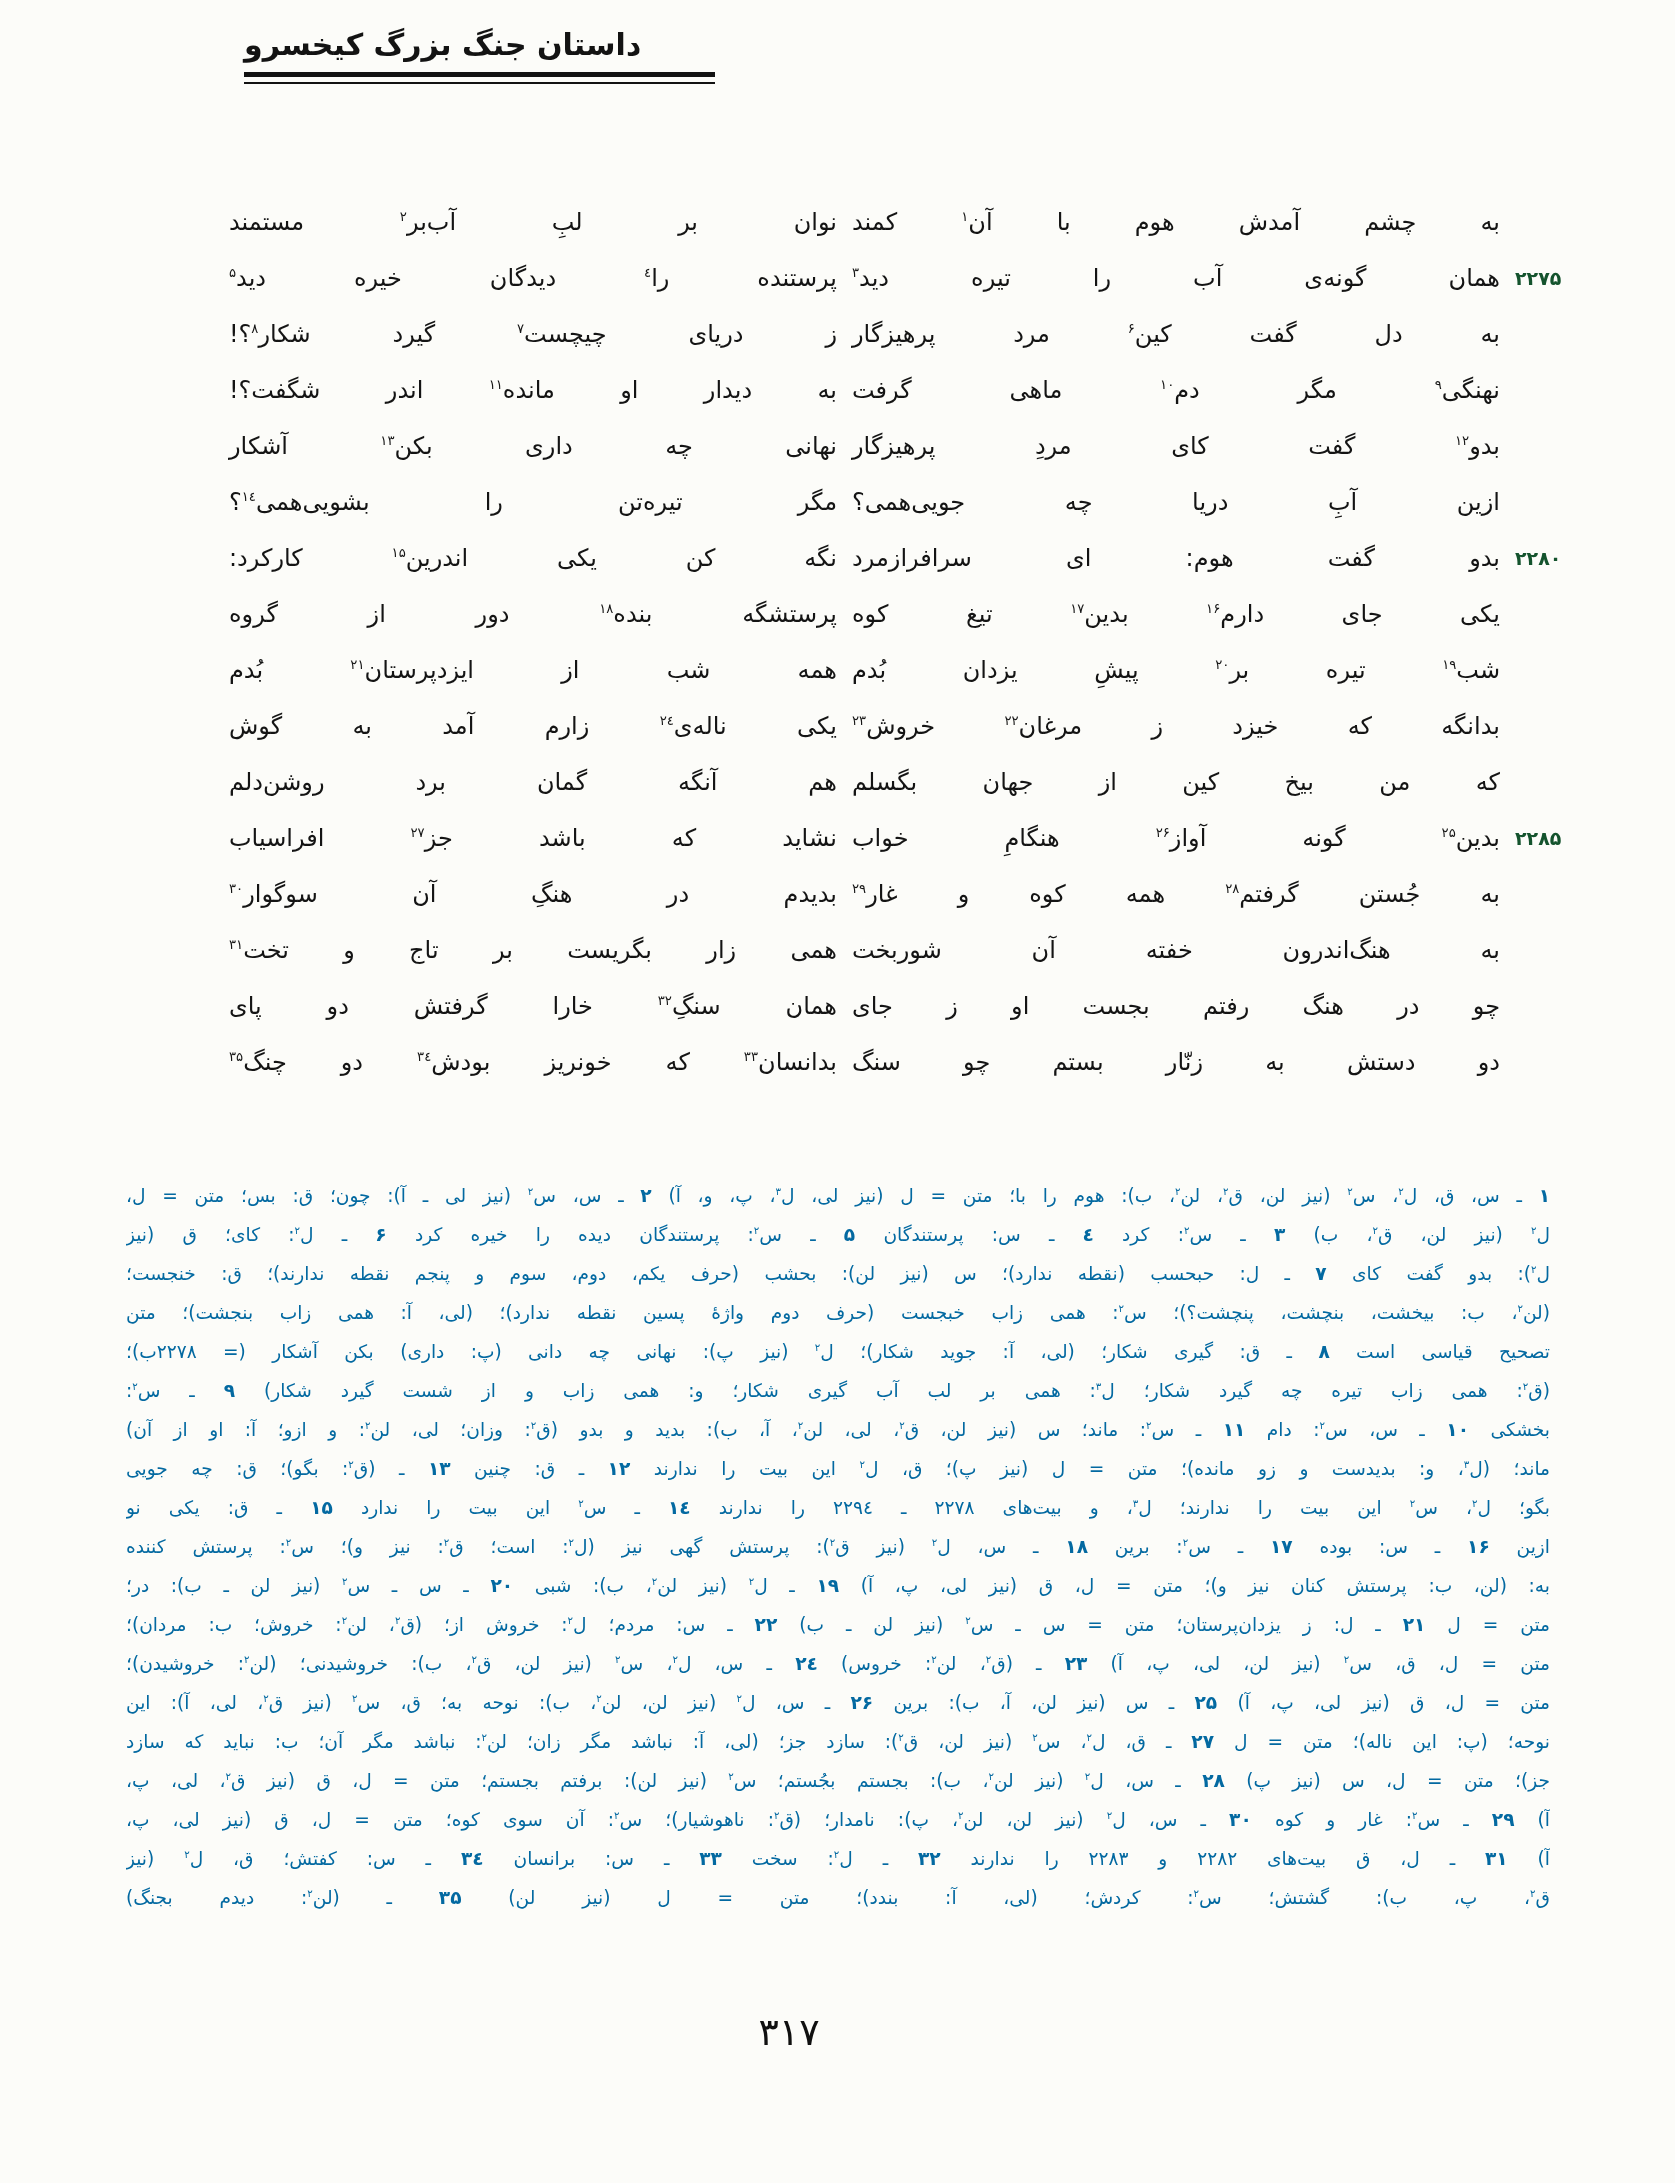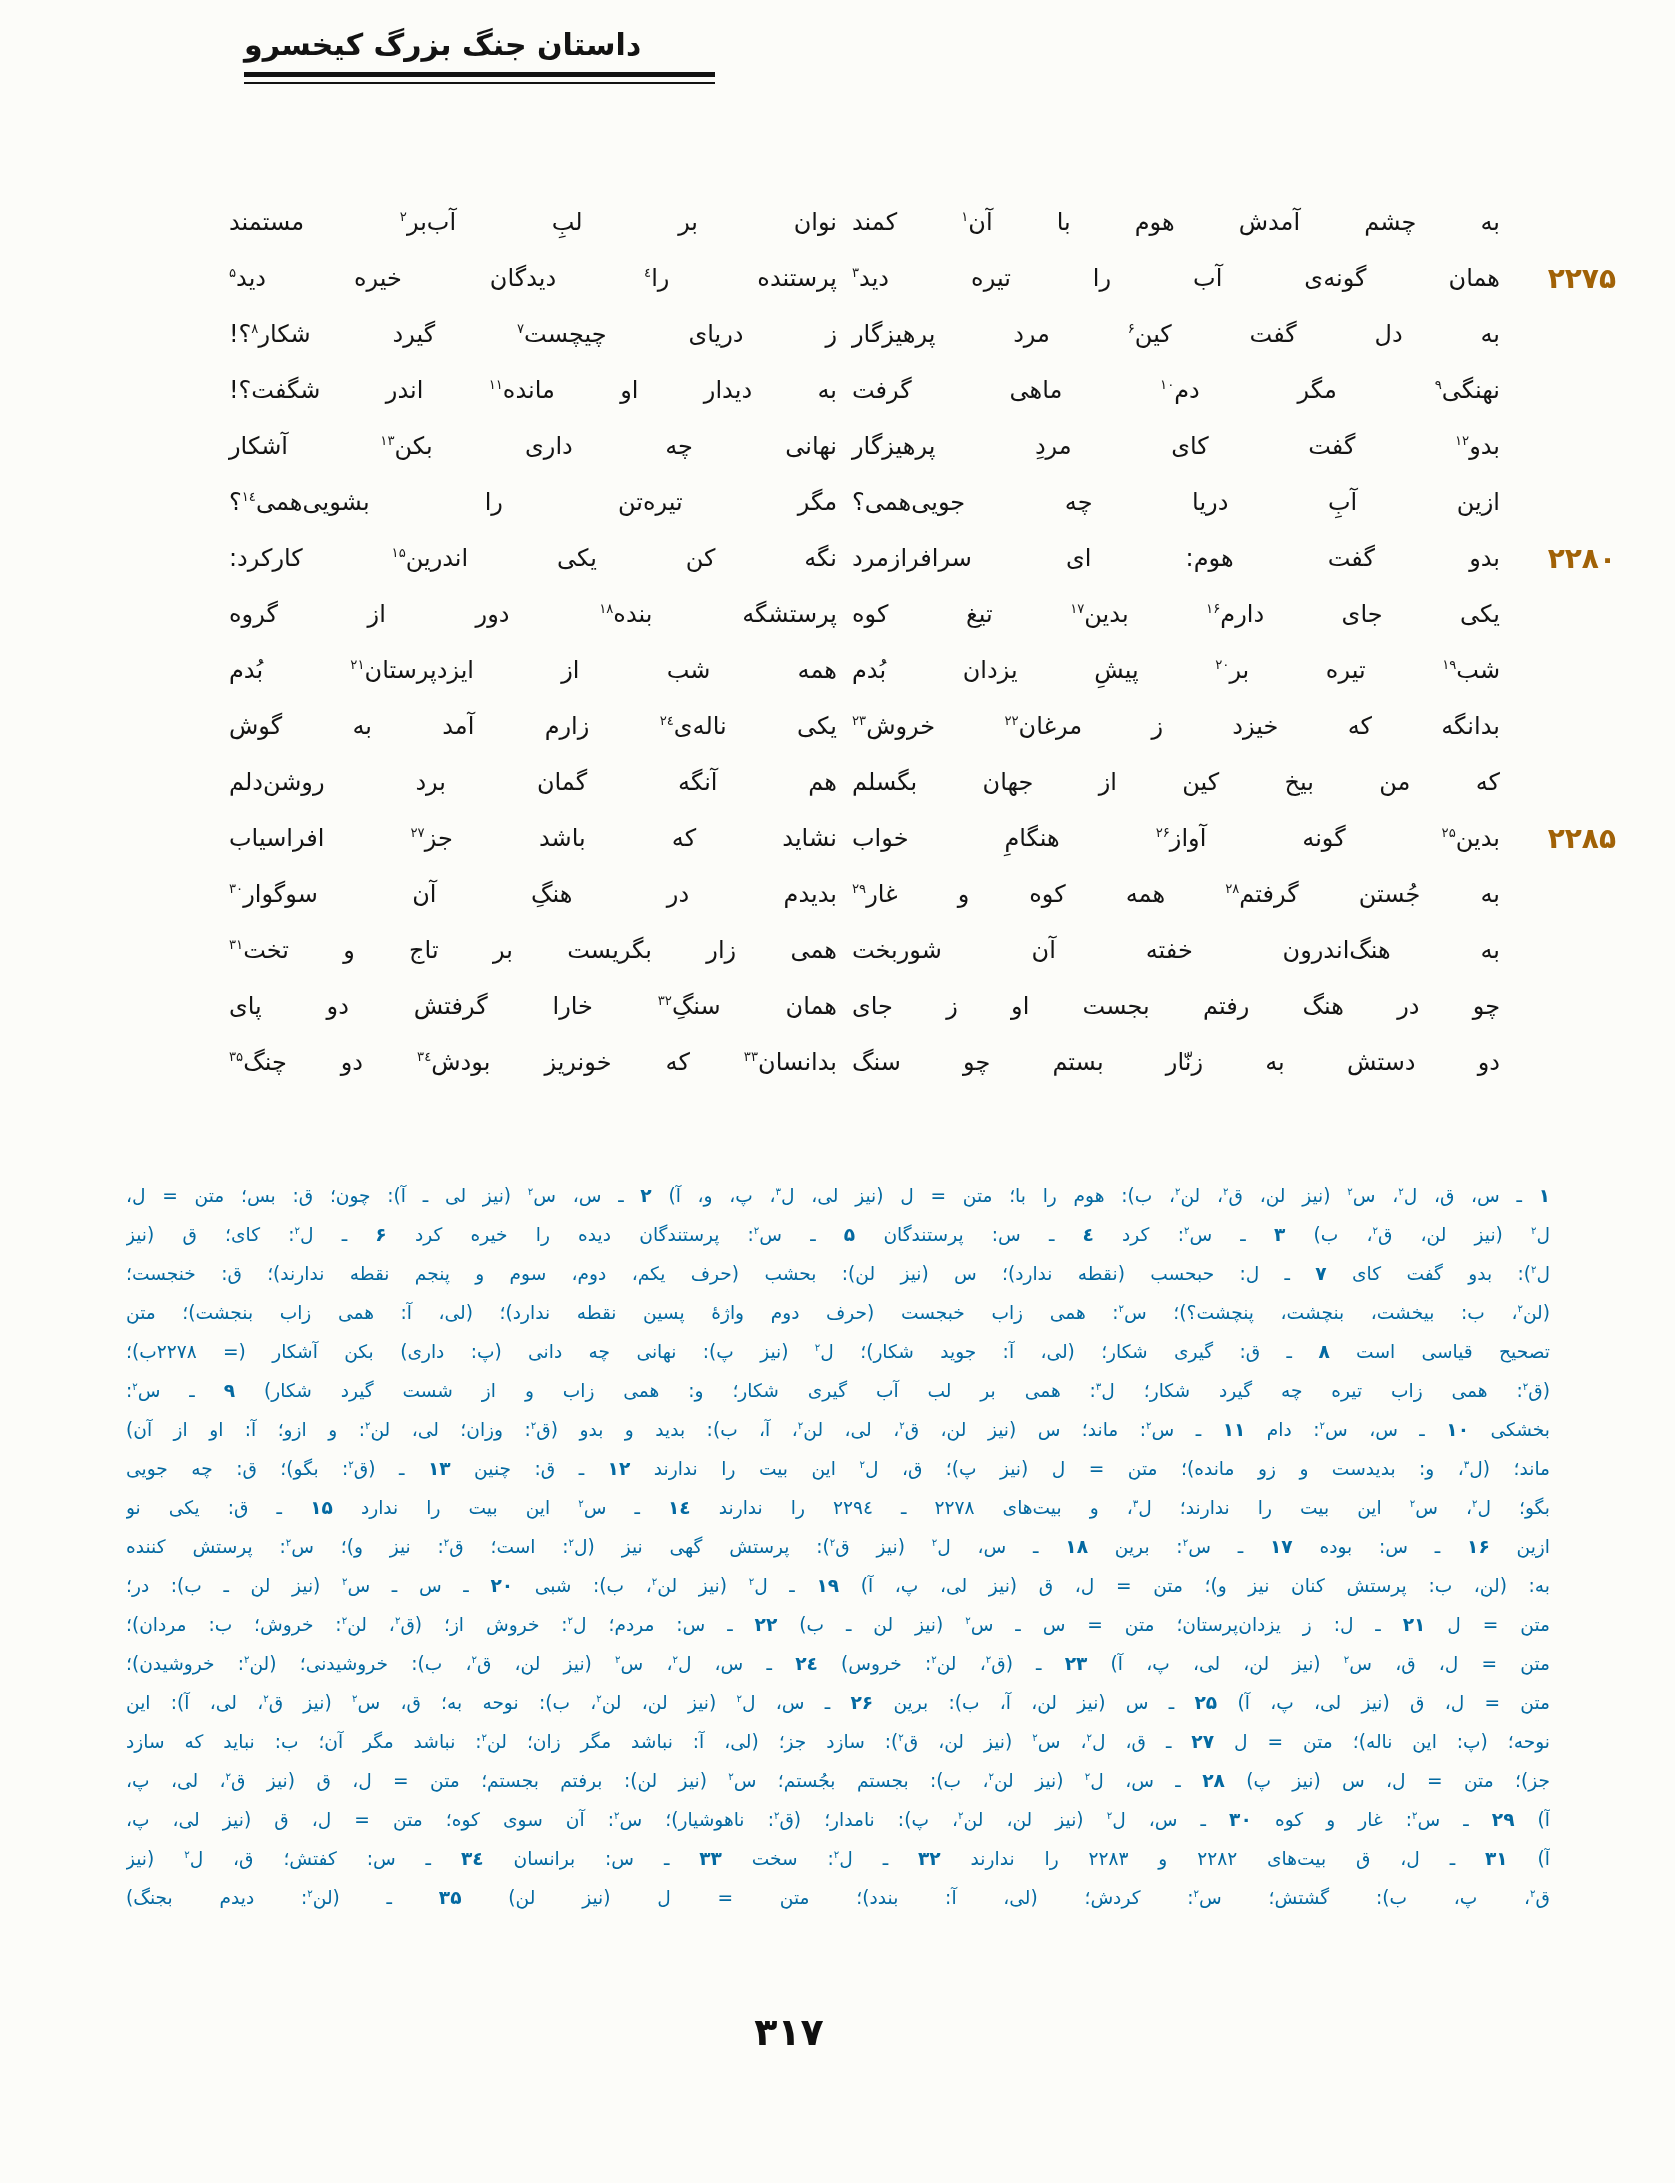--- a/index.html
+++ b/index.html
@@ -22,21 +22,21 @@
   .rule-thin{position:absolute;left:244px;top:82px;width:471px;height:2px;background:#121212;}
 
   
   .poem{position:absolute;left:228px;top:194px;width:1388px;}
   .vrow{
     display:grid;direction:rtl;
     grid-template-columns:101px 648px 608px;column-gap:15px;
     height:56px;align-items:center;
   }
   .vnum{
-    font-size:28px;font-weight:700;text-align:right;color:#a16207;
+    font-size:19px;font-weight:700;text-align:left;color:#14532d;
     letter-spacing:1.4px;
   }
   .hemi{
     font-size:24px;color:#141414;
     text-align:justify;text-align-last:justify;
     height:41px;line-height:41px;overflow:visible;white-space:nowrap;
   }
   .hemi sup,.fn-line sup{
     font-size:.55em;line-height:0;vertical-align:super;
   }
@@ -46,21 +46,21 @@
   .fn-line{
     font-size:18.6px;color:#0369a1;
     height:39px;line-height:39px;overflow:hidden;
     text-align:justify;text-align-last:justify;white-space:nowrap;
   }
   .fn-line b{font-weight:700;}
 
   
   .pagenum{
     position:absolute;left:728px;top:2010px;width:122px;
-    font-size:38px;font-weight:700;text-align:center;color:#101010;
+    font-size:38px;font-weight:400;text-align:center;color:#101010;
     letter-spacing:2.7px;
   }
 </style>
 </head>
 <body>
 
 <div class="page">
 
   <div class="running-title">داستان جنگ بزرگ کیخسرو</div>
   <div class="rule-thick"></div>

